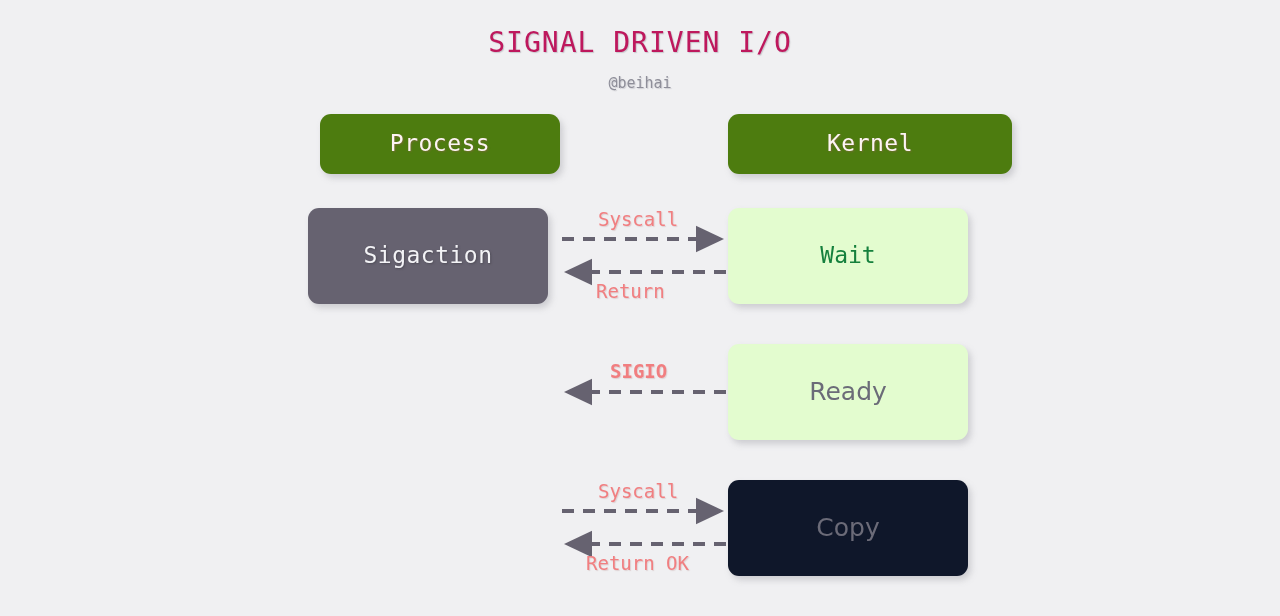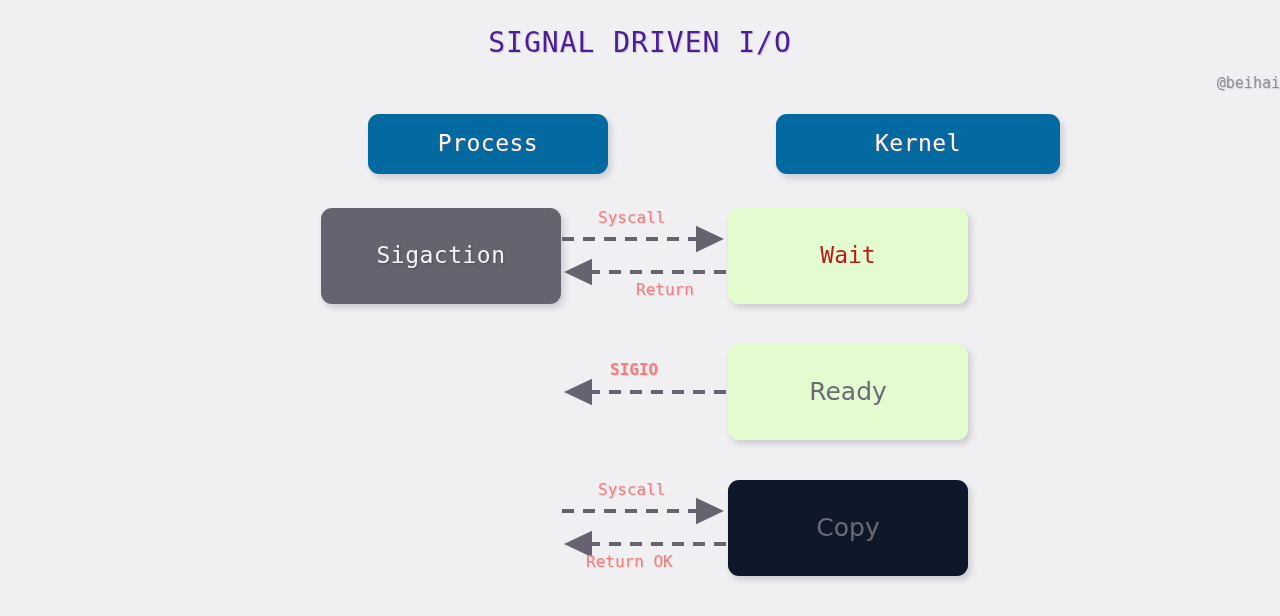--- a/index.html
+++ b/index.html
@@ -22,29 +22,29 @@
   
   .title {
     position: absolute;
     left: 0;
     top: 26px;
     width: 1280px;
     text-align: center;
     font-family: "DejaVu Sans Mono", monospace;
     font-size: 28px;
     letter-spacing: 1px;
-    color: #4c1d95;
+    color: #be185d;
     text-shadow: 1px 1px 1px rgba(150,150,160,0.45);
   }
   .subtitle {
     position: absolute;
     left: 0;
     top: 74px;
     width: 1280px;
-    text-align: right;
+    text-align: center;
     font-family: "DejaVu Sans Mono", monospace;
     font-size: 15px;
     color: #8e8e99;
     text-shadow: 1px 1px 1px rgba(160,160,170,0.4);
   }
 
   
   .box {
     position: absolute;
     border-radius: 11px;
@@ -54,22 +54,21 @@
     box-sizing: border-box;
     box-shadow: 3px 4px 6px rgba(140,140,150,0.35);
     text-align: center;
   }
   .box-label {
     display: block;
     line-height: 1.1;
   }
 
   .box.header {
-    background: #0369a1;
-    margin-left: 48px;
+    background: #4d7c0f;
   }
   .box.header .box-label {
     color: #fdf4f4;
     font-family: "DejaVu Sans Mono", monospace;
     font-size: 23px;
     letter-spacing: 0.5px;
     text-shadow: 1px 1px 2px rgba(160,90,90,0.45);
   }
 
   .box.process-stage {
@@ -80,21 +79,21 @@
     font-family: "DejaVu Sans Mono", monospace;
     font-size: 23px;
     letter-spacing: 0.5px;
     text-shadow: 1px 1px 2px rgba(60,58,68,0.55);
   }
 
   .box.kernel-wait {
     background: #e3fccf;
   }
   .box.kernel-wait .box-label {
-    color: #b91c1c;
+    color: #15803d;
     font-family: "DejaVu Sans Mono", monospace;
     font-size: 23px;
   }
 
   .box.kernel-ready {
     background: #e3fccf;
     align-items: center;
   }
   .box.kernel-ready .box-label {
     color: #6b6b78;
@@ -118,21 +117,21 @@
     top: 0;
     width: 1280px;
     height: 616px;
     pointer-events: none;
   }
 
   
   .arrow-label {
     position: absolute;
     font-family: "DejaVu Sans Mono", monospace;
-    font-size: 16px;
+    font-size: 19px;
     color: #f17e80;
     white-space: nowrap;
     text-shadow: 1px 1px 1px rgba(190,150,150,0.35);
   }
 </style>
 </head>
 <body>
 
 <div id="canvas">
 
@@ -140,21 +139,21 @@
   <div class="subtitle">@beihai</div>
 
   <div class="box header" style="left:320px; top:114px; width:240px; height:60px;">
     <span class="box-label">Process</span>
   </div>
 
   <div class="box header" style="left:728px; top:114px; width:284px; height:60px;">
     <span class="box-label">Kernel</span>
   </div>
 
-  <div class="box process-stage" style="left:321px; top:208px; width:240px; height:96px;">
+  <div class="box process-stage" style="left:308px; top:208px; width:240px; height:96px;">
     <span class="box-label">Sigaction</span>
   </div>
 
 
   <div class="box kernel-wait" style="left:728px; top:208px; width:240px; height:96px;">
     <span class="box-label">Wait</span>
   </div>
 
   <div class="box kernel-ready" style="left:728px; top:344px; width:240px; height:96px;">
     <span class="box-label">Ready</span>
@@ -180,21 +179,21 @@
 
     <line x1="726" y1="392" x2="568" y2="392" stroke="#666270" stroke-width="4" stroke-dasharray="12,9" marker-end="url(#arrowhead-left)"></line>
 
     <line x1="562" y1="511" x2="720" y2="511" stroke="#666270" stroke-width="4" stroke-dasharray="12,9" marker-end="url(#arrowhead-right)"></line>
 
     <line x1="726" y1="544" x2="568" y2="544" stroke="#666270" stroke-width="4" stroke-dasharray="12,9" marker-end="url(#arrowhead-left)"></line>
   </svg>
 
   <div class="arrow-label" style="left:598px; top:208px;">Syscall</div>
 
-  <div class="arrow-label" style="left:636px; top:280px;">Return</div>
+  <div class="arrow-label" style="left:596px; top:280px;">Return</div>
 
   <div class="arrow-label" style="left:610px; top:360px;font-weight:bold;">SIGIO</div>
 
   <div class="arrow-label" style="left:598px; top:480px;">Syscall</div>
 
   <div class="arrow-label" style="left:586px; top:552px;">Return OK</div>
 
 </div>
 
 </body></html>

